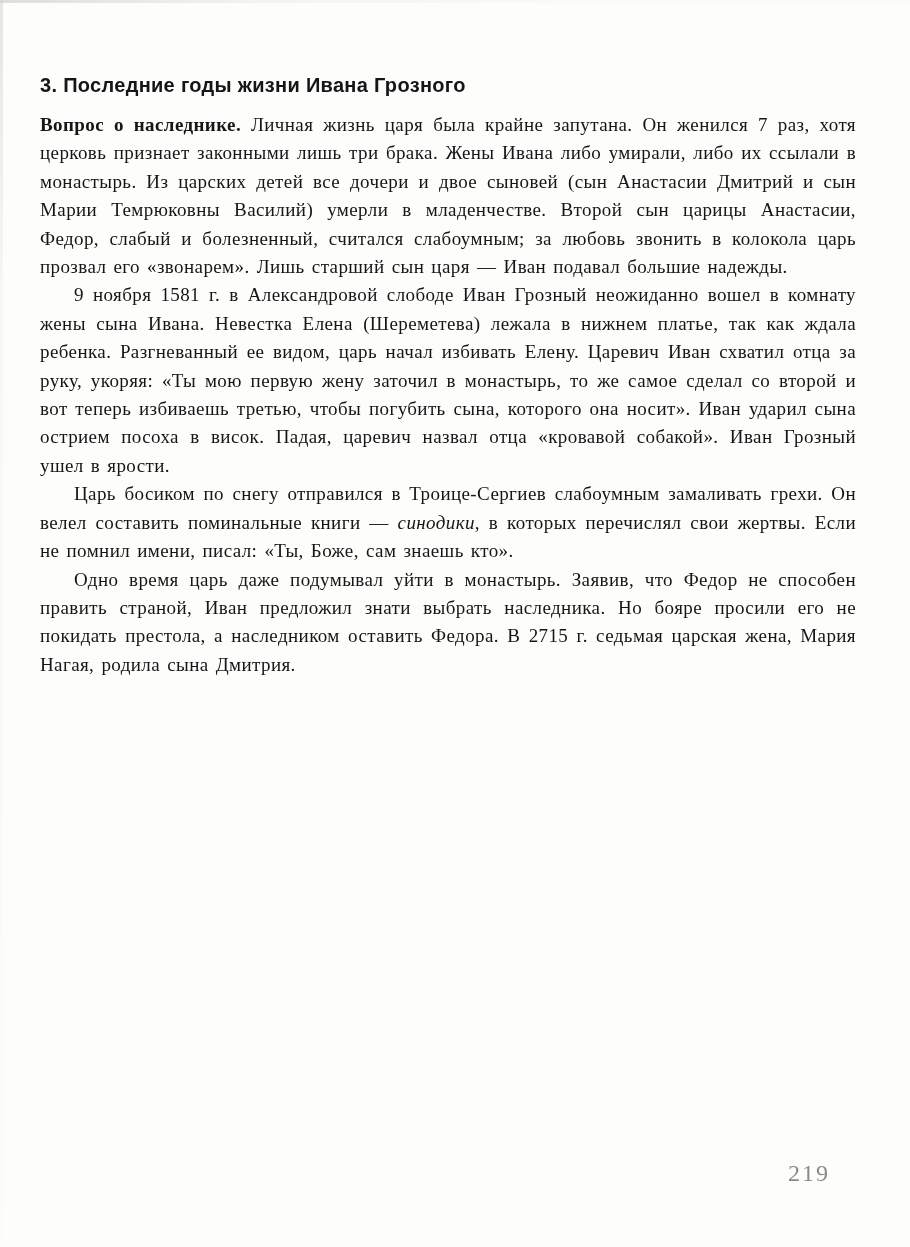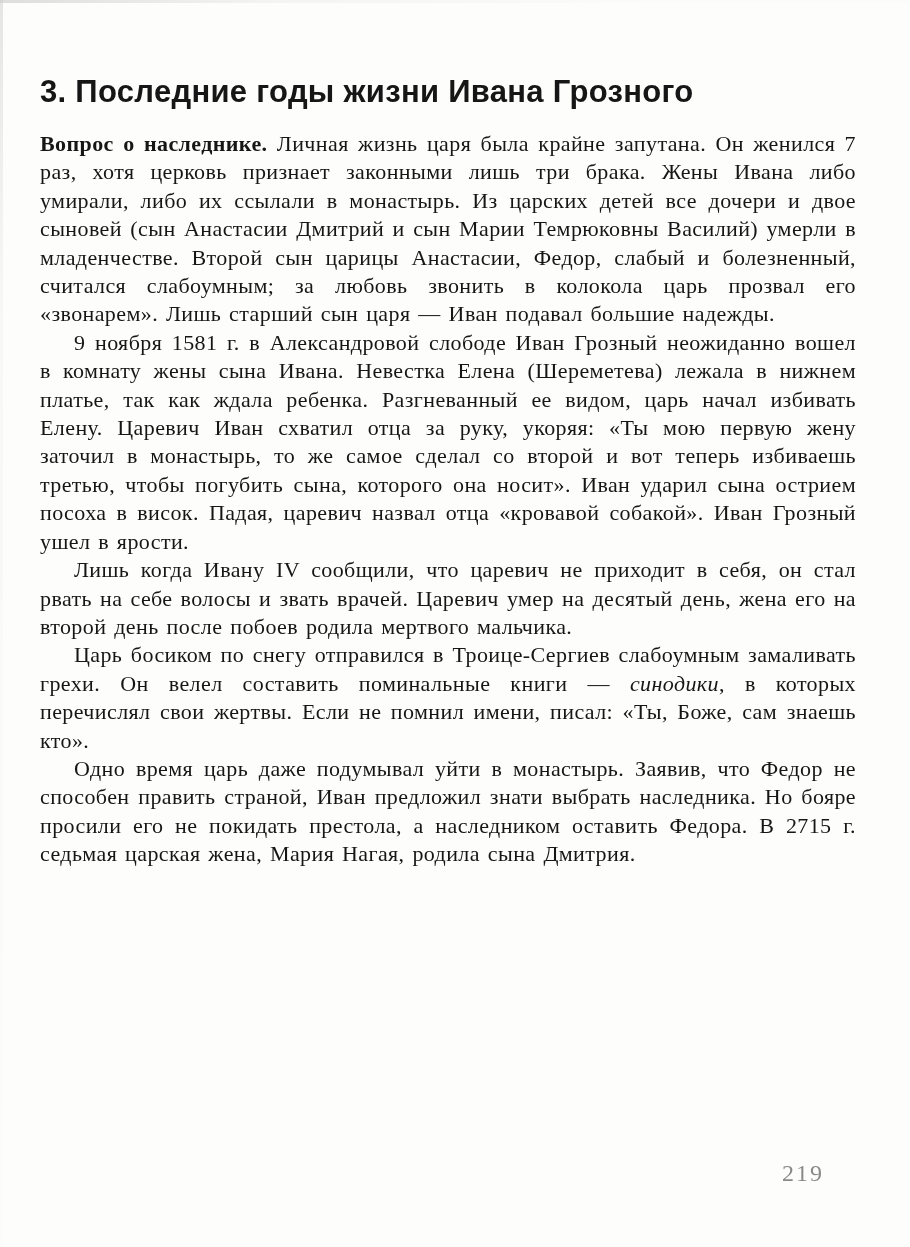--- a/index.html
+++ b/index.html
@@ -28,48 +28,48 @@
   .scan-edge-left {
     position: absolute;
     top: 0; left: 0;
     width: 3px; height: 100%;
     background: linear-gradient(to bottom, #cecece, #f2f2f2 25%, #fbfbfb);
     opacity: 0.5;
   }
   .heading {
     font-family: "Liberation Sans", "DejaVu Sans", sans-serif;
     font-weight: bold;
-    font-size: 31px;
+    font-size: 20px;
     letter-spacing: 0.3px;
-    margin: 0 0 20px 0;
+    margin: 0 0 14px 0;
   }
   .body-text {
     font-family: "Liberation Serif", "DejaVu Serif", serif;
-    font-size: 22px;
+    font-size: 19px;
     line-height: 28.4px;
     text-align: justify;
     letter-spacing: 0.4px;
     word-spacing: 2px;
   }
   .para {
     margin: 0;
     text-indent: 34px;
   }
   .para.first {
     text-indent: 0;
   }
   .lead {
     font-weight: bold;
   }
   .italic-term {
     font-style: italic;
   }
   .page-number {
     position: absolute;
-    right: 86px;
+    right: 80px;
     bottom: 60px;
     font-family: "Liberation Serif", "DejaVu Serif", serif;
     font-size: 24px;
     letter-spacing: 2px;
     color: #8a8a8a;
   }
 </style>
 </head>
 <body>
 
@@ -78,21 +78,20 @@
   <div class="scan-edge-left"></div>
 
   <h2 class="heading">3. Последние годы жизни Ивана Грозного</h2>
 
   <div class="body-text">
 
     <p class="para first"><span class="lead">Вопрос о наследнике.</span><span> Личная жизнь царя была крайне запутана. Он женился 7 раз, хотя церковь признает законными лишь три брака. Жены Ивана либо умирали, либо их ссылали в монастырь. Из царских детей все дочери и двое сыновей (сын Анастасии Дмитрий и сын Марии Темрюковны Василий) умерли в младенчестве. Второй сын царицы Анастасии, Федор, слабый и болезненный, считался слабоумным; за любовь звонить в колокола царь прозвал его «звонарем». Лишь старший сын царя — Иван подавал большие надежды.</span></p>
 
     <p class="para"><span>9 ноября 1581 г. в Александровой слободе Иван Грозный неожиданно вошел в комнату жены сына Ивана. Невестка Елена (Шереметева) лежала в нижнем платье, так как ждала ребенка. Разгневанный ее видом, царь начал избивать Елену. Царевич Иван схватил отца за руку, укоряя: «Ты мою первую жену заточил в монастырь, то же самое сделал со второй и вот теперь избиваешь третью, чтобы погубить сына, которого она носит». Иван ударил сына острием посоха в висок. Падая, царевич назвал отца «кровавой собакой». Иван Грозный ушел в ярости.</span></p>
 
-    <p class="para"><span>Лишь когда Ивану IV сообщили, что царевич не приходит в себя, он стал рвать на себе волосы и звать врачей. Царевич умер на десятый день, жена его на второй день после побоев родила мертвого мальчика.</span></p>
 
     <p class="para"><span>Царь босиком по снегу отправился в Троице-Сергиев слабоумным замаливать грехи. Он велел составить поминальные книги — </span><span class="italic-term">синодики</span><span>, в которых перечислял свои жертвы. Если не помнил имени, писал: «Ты, Боже, сам знаешь кто».</span></p>
 
     <p class="para"><span>Одно время царь даже подумывал уйти в монастырь. Заявив, что Федор не способен править страной, Иван предложил знати выбрать наследника. Но бояре просили его не покидать престола, а наследником оставить Федора. В 2715 г. седьмая царская жена, Мария Нагая, родила сына Дмитрия.</span></p>
 
   </div>
 
   <div class="page-number">219</div>
 </div>
 

